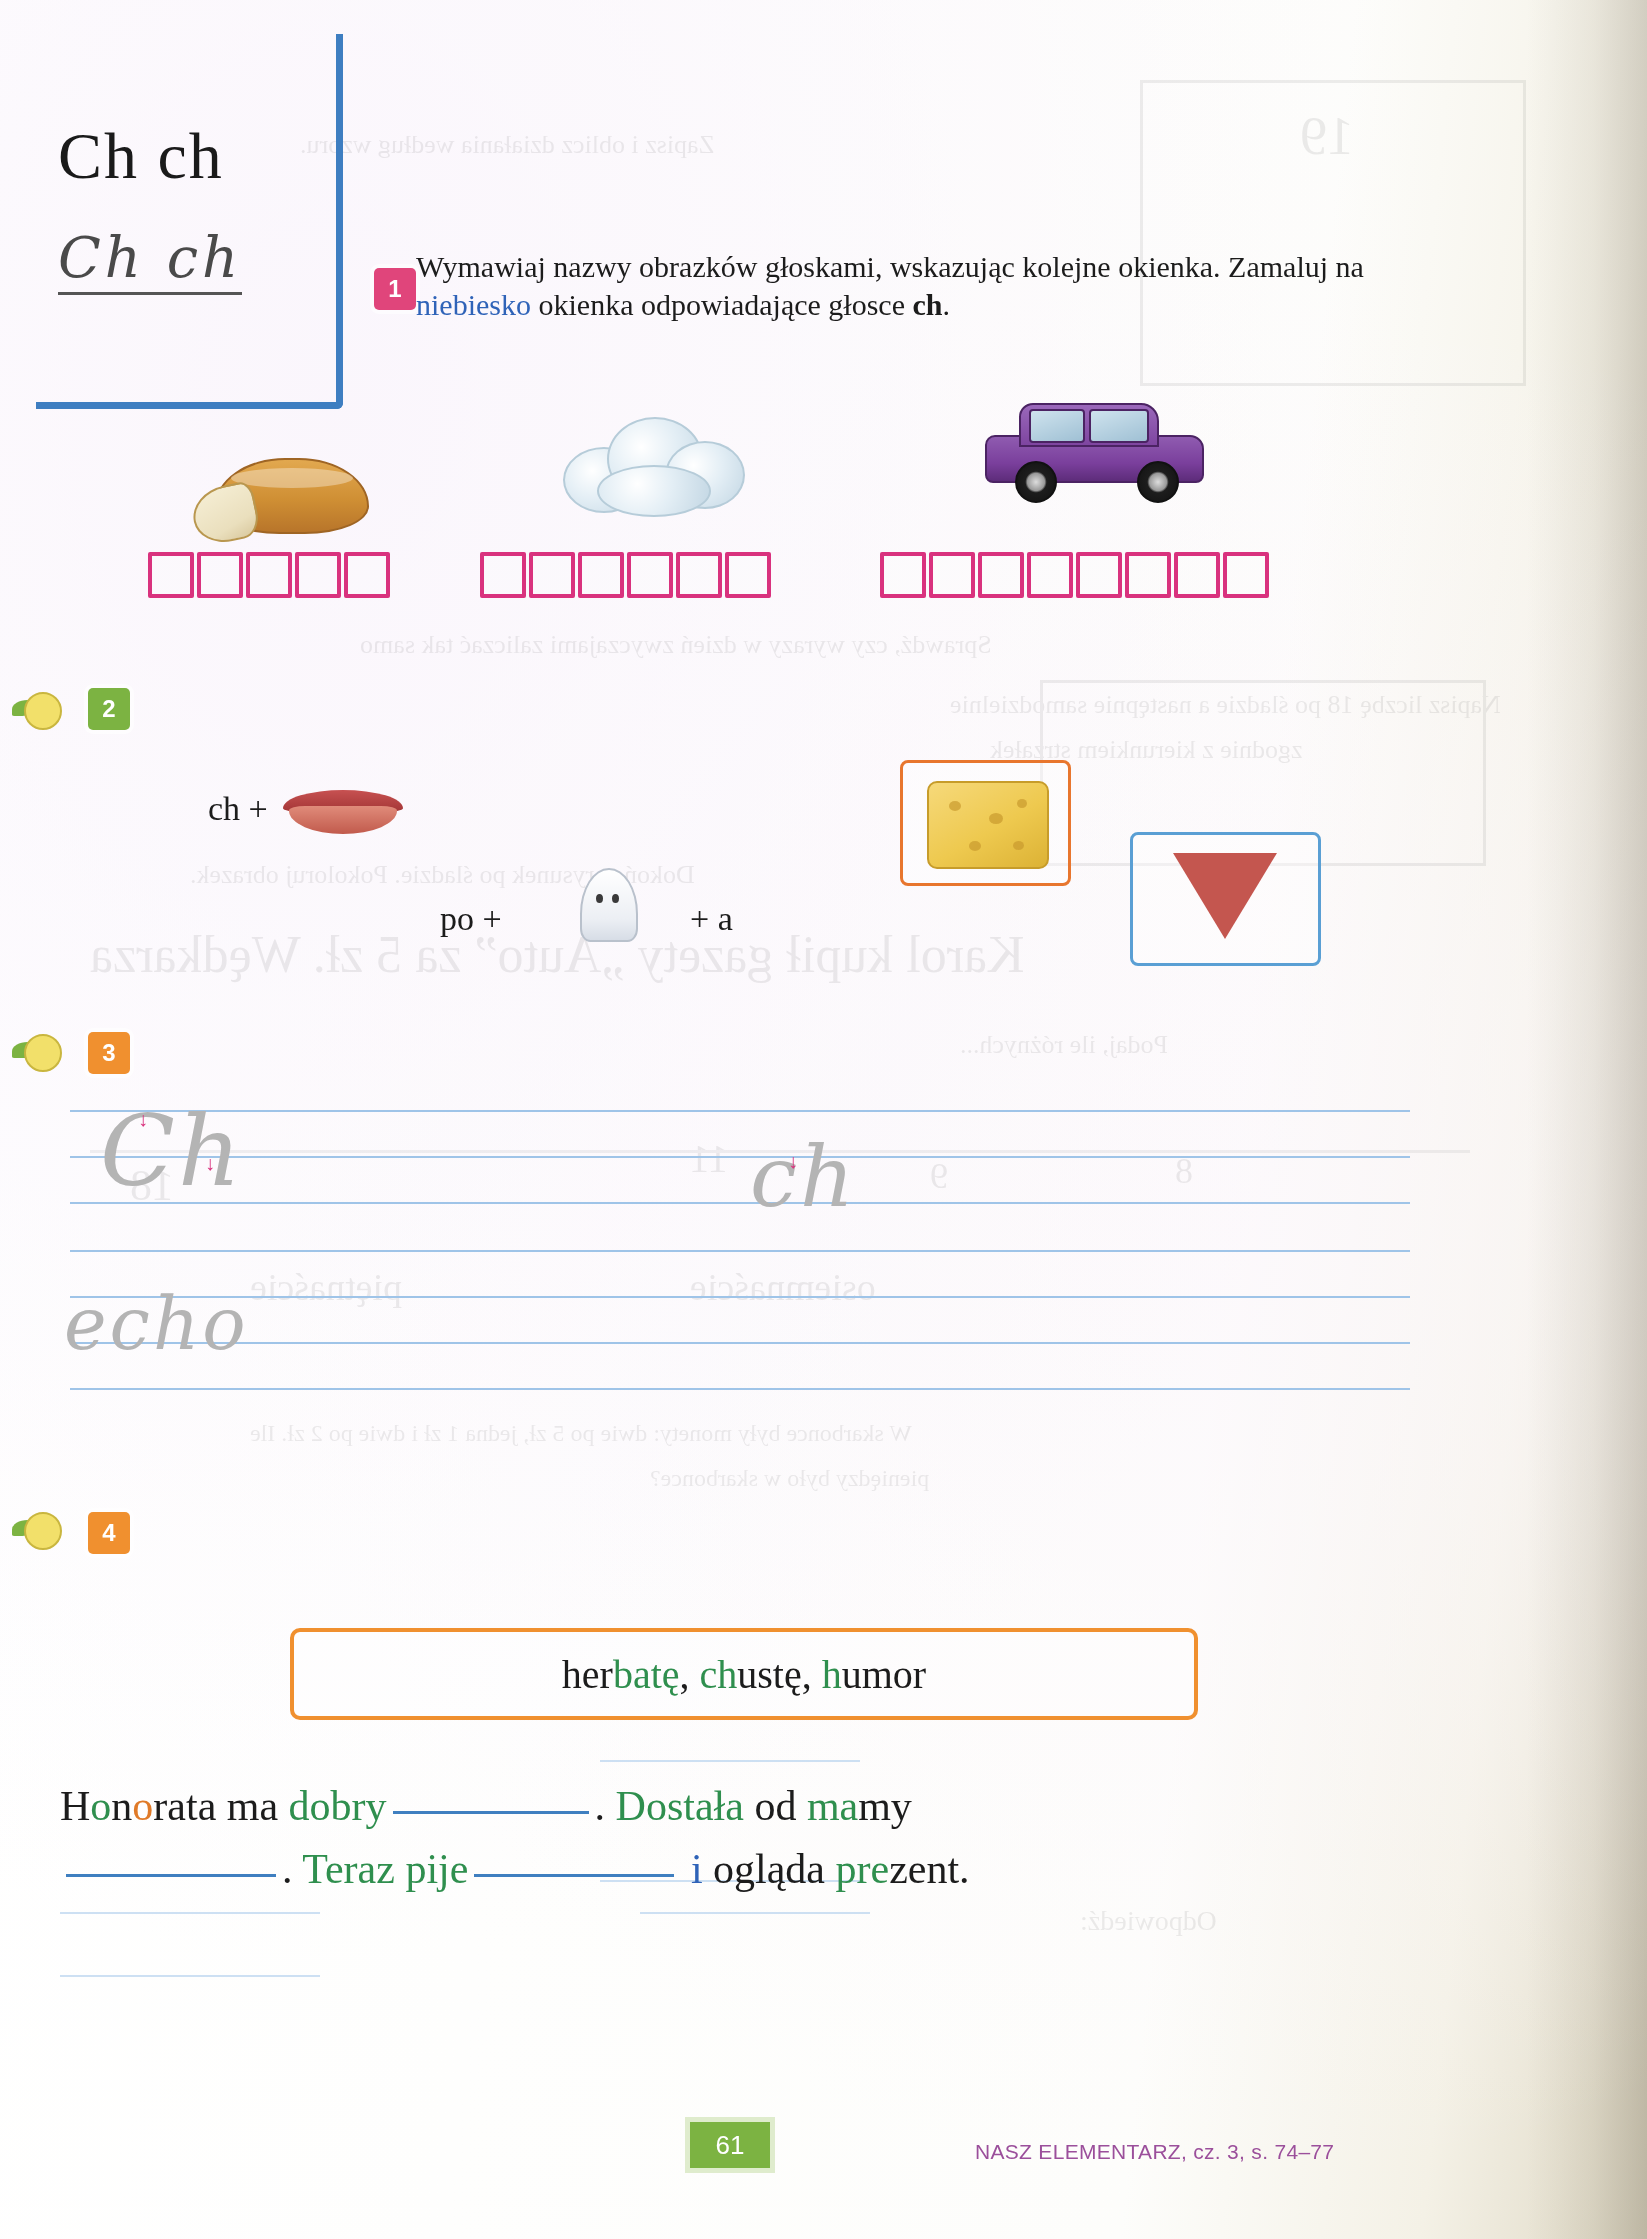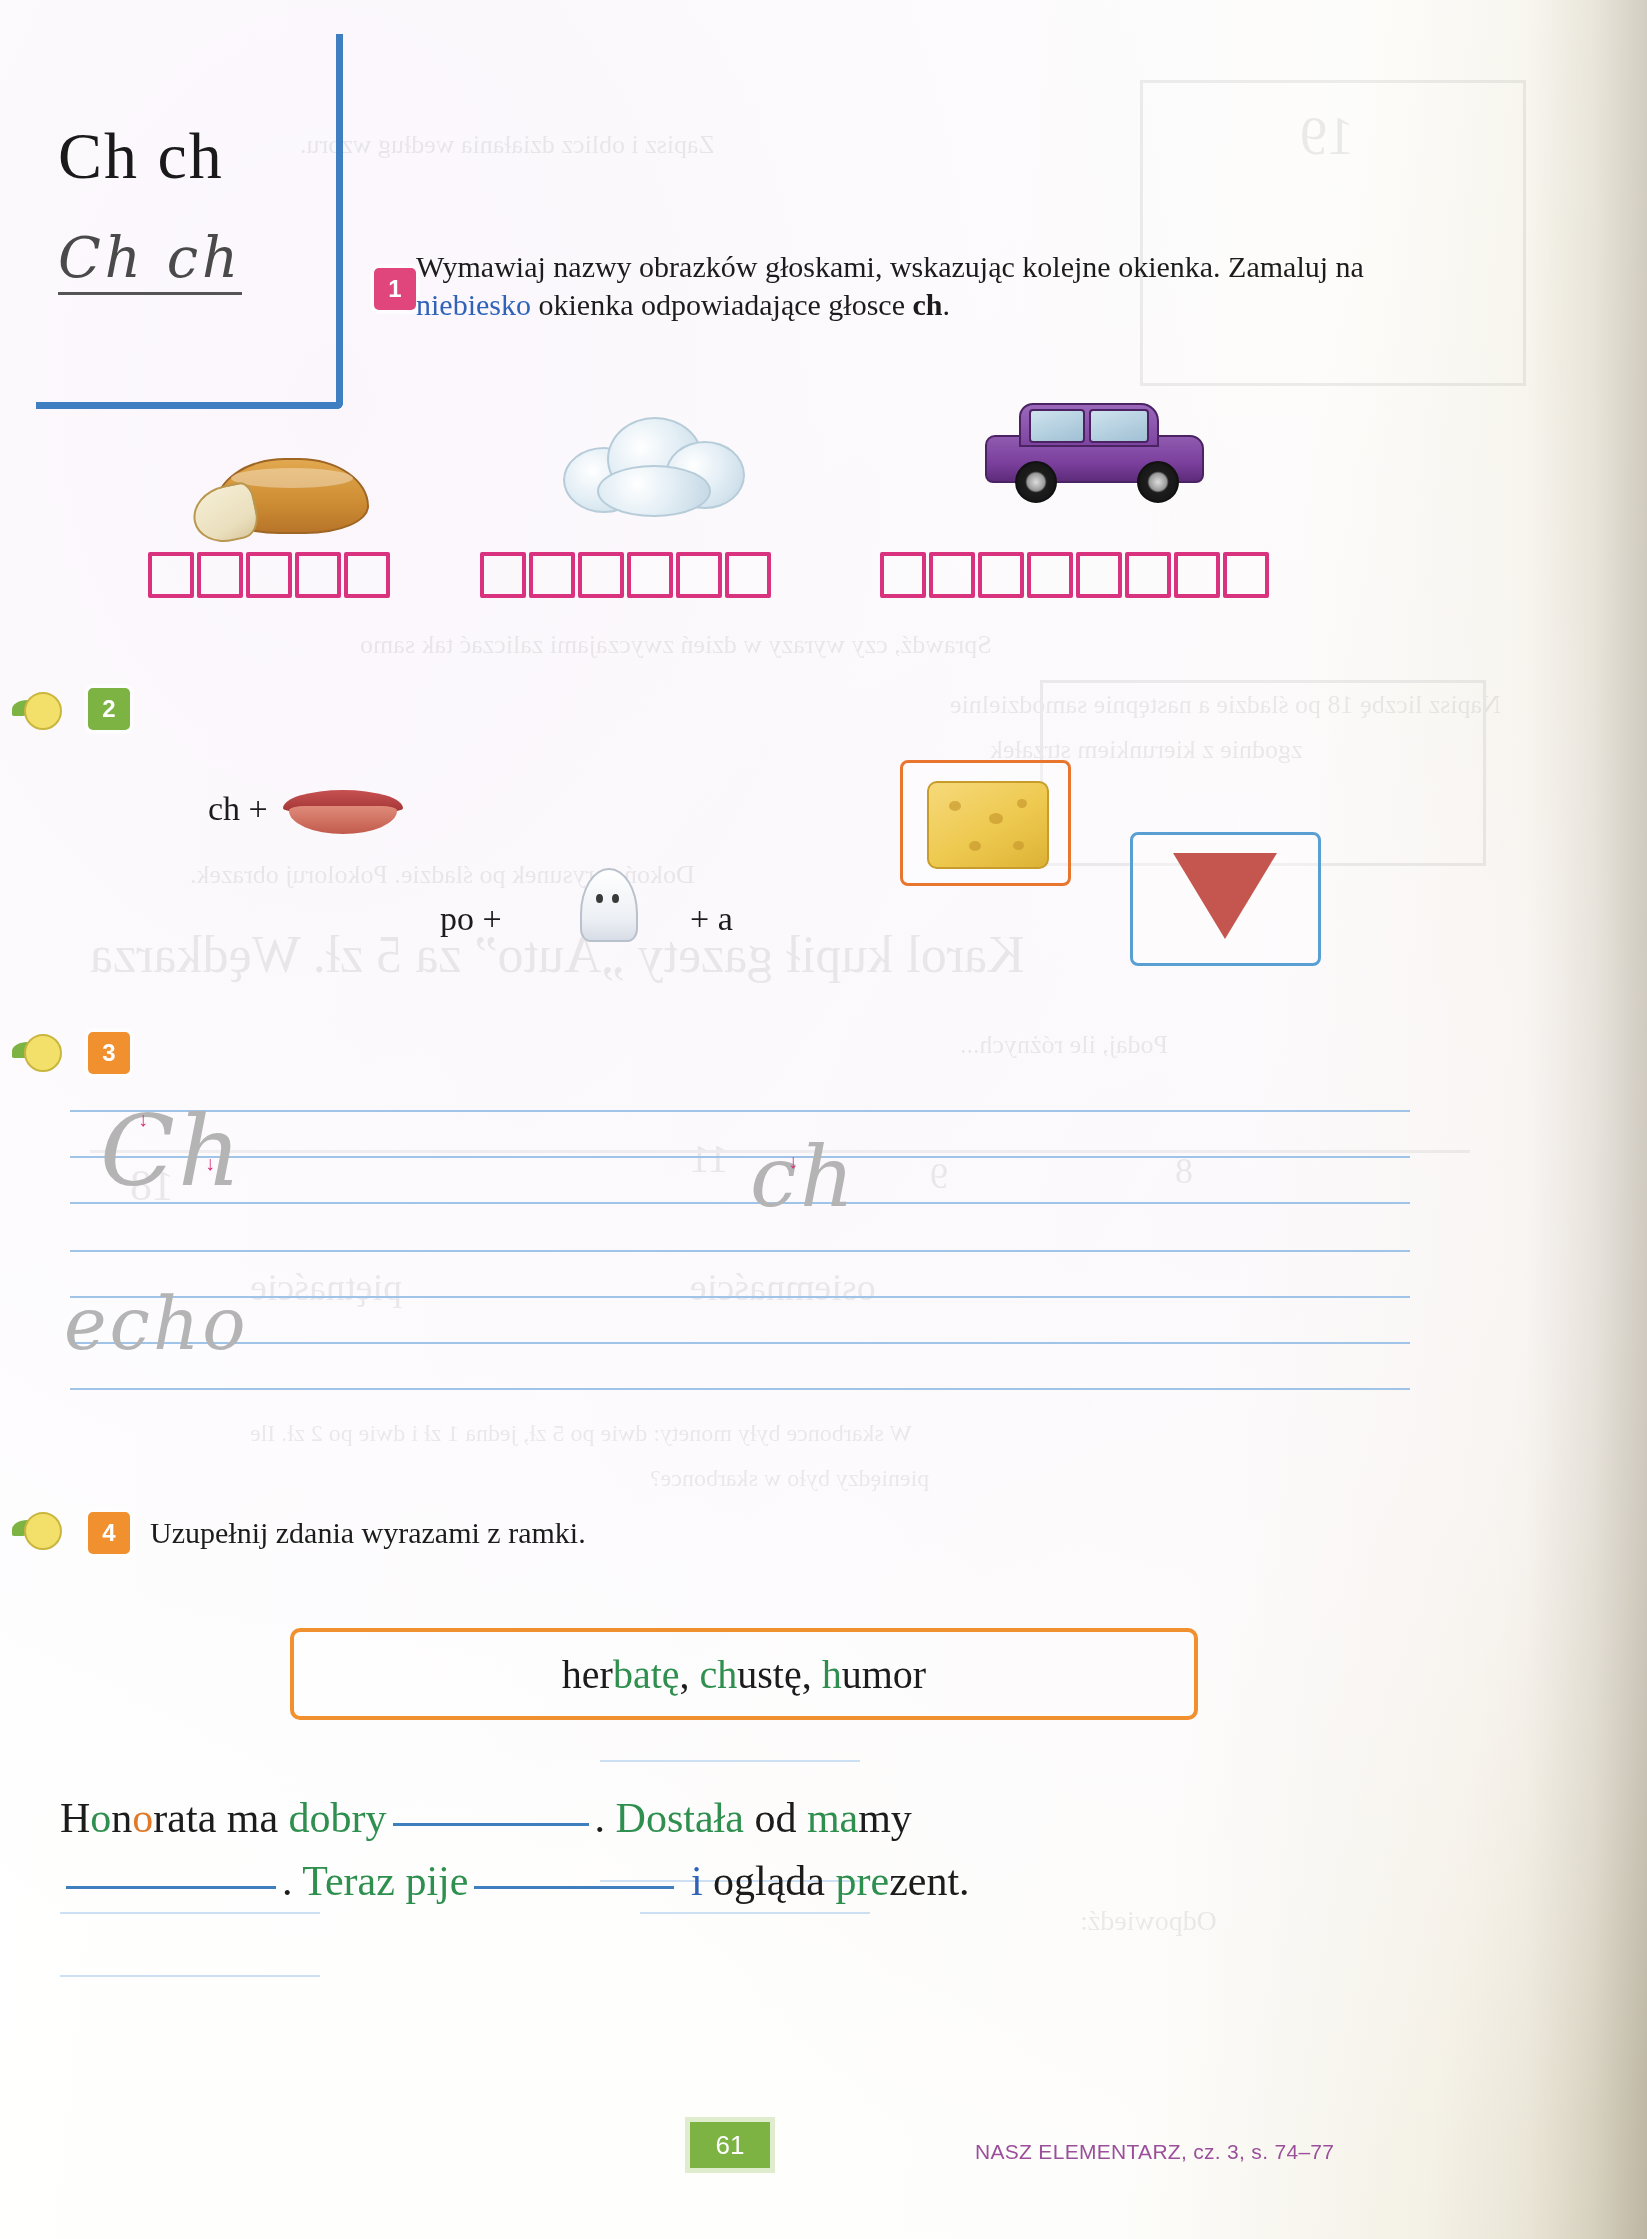--- a/index.html
+++ b/index.html
@@ -296,21 +296,20 @@
     align-items: center;
     justify-content: center;
     font-size: 40px;
     background: rgba(255,255,255,0.4);
   }
   .sentences {
     position: absolute;
     font-size: 42px;
     line-height: 1.5;
     color: #1c1c1c;
-    margin-top: 12px;
   }
   .blank-line {
     display: inline-block;
     width: 196px;
     border-bottom: 3px solid #3f7fc0;
     margin: 0 6px;
     vertical-align: 6px;
     height: 34px;
   }
 
@@ -505,21 +504,20 @@
     <div class="hw-arrow" style="left:68px; top:-2px;">↓</div>
     <div class="hw-arrow" style="left:135px; top:42px;">↓</div>
     <div class="hw-arrow" style="left:718px; top:40px;">↓</div>
   </div>
 
   <div class="mascot" style="left:10px; top:1510px;">
     <div class="mascot-leaf" style="left:2px; top:10px;"></div>
     <div class="mascot-face" style="left:14px; top:2px;"></div>
   </div>
   <div class="ex-num" style="left:88px; top:1512px; background:#f0902f;">4</div>
-  <div class="ex-text" style="left:150px; top:1514px; width:900px;">Uzupełnij zdania wyrazami z ramki.</div>
 
   <div class="word-frame" style="left:290px; top:1628px; width:900px; height:84px;">
     <span>
       <span style="color:#1c1c1c">her</span><span style="color:#2f8f4e">batę</span><span style="color:#1c1c1c">, </span><span style="color:#2f8f4e">ch</span><span style="color:#1c1c1c">ustę</span><span style="color:#1c1c1c">, </span><span style="color:#2f8f4e">h</span><span style="color:#1c1c1c">umor</span>
     </span>
   </div>
 
   <div class="faint-rule" style="left:600px; top:1760px; width:260px;"></div>
   <div class="faint-rule" style="left:600px; top:1880px; width:260px;"></div>
   <div class="faint-rule" style="left:640px; top:1912px; width:230px;"></div>

